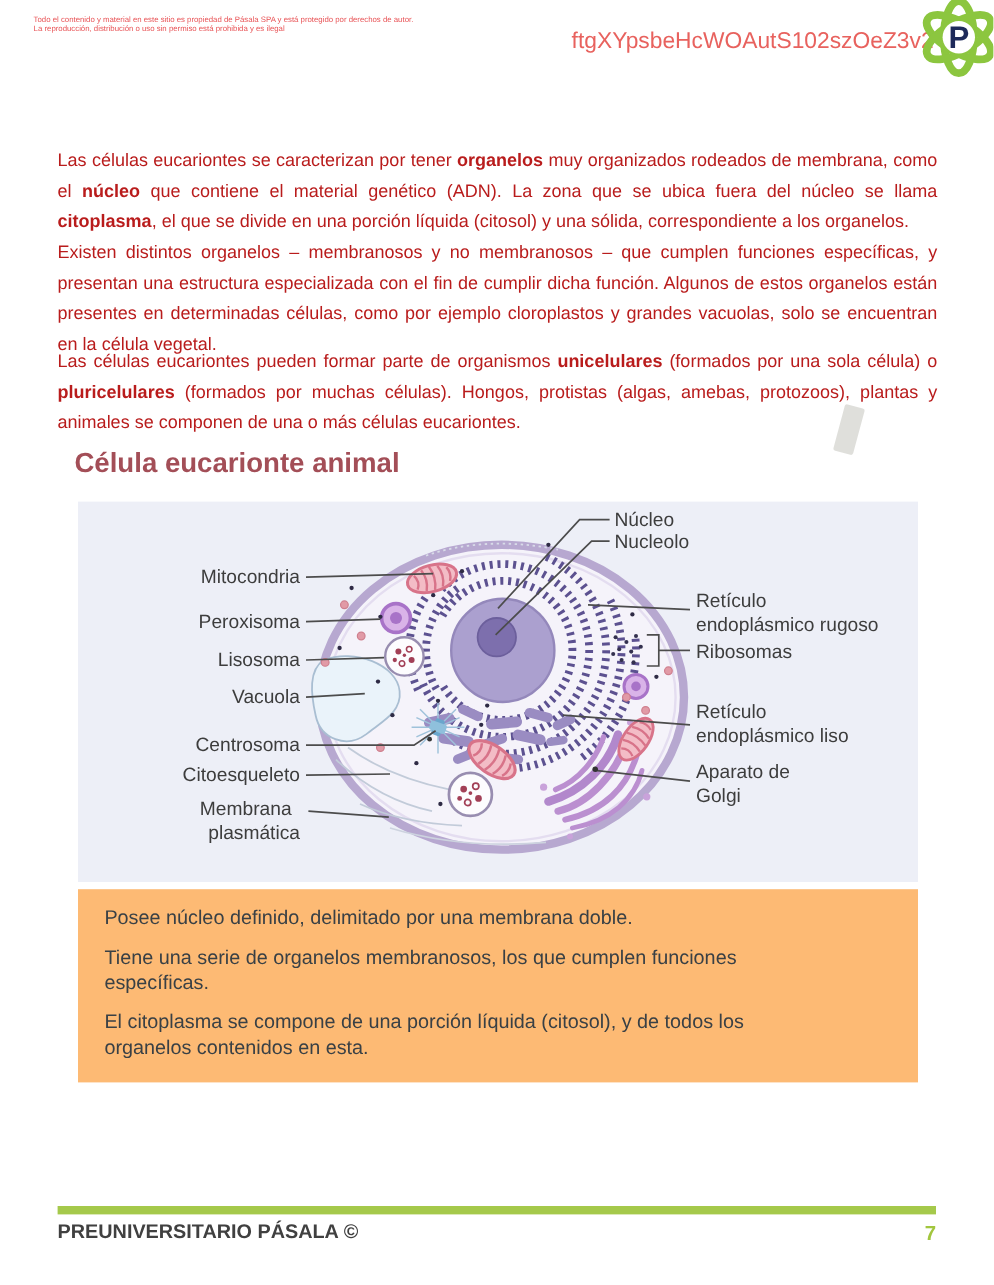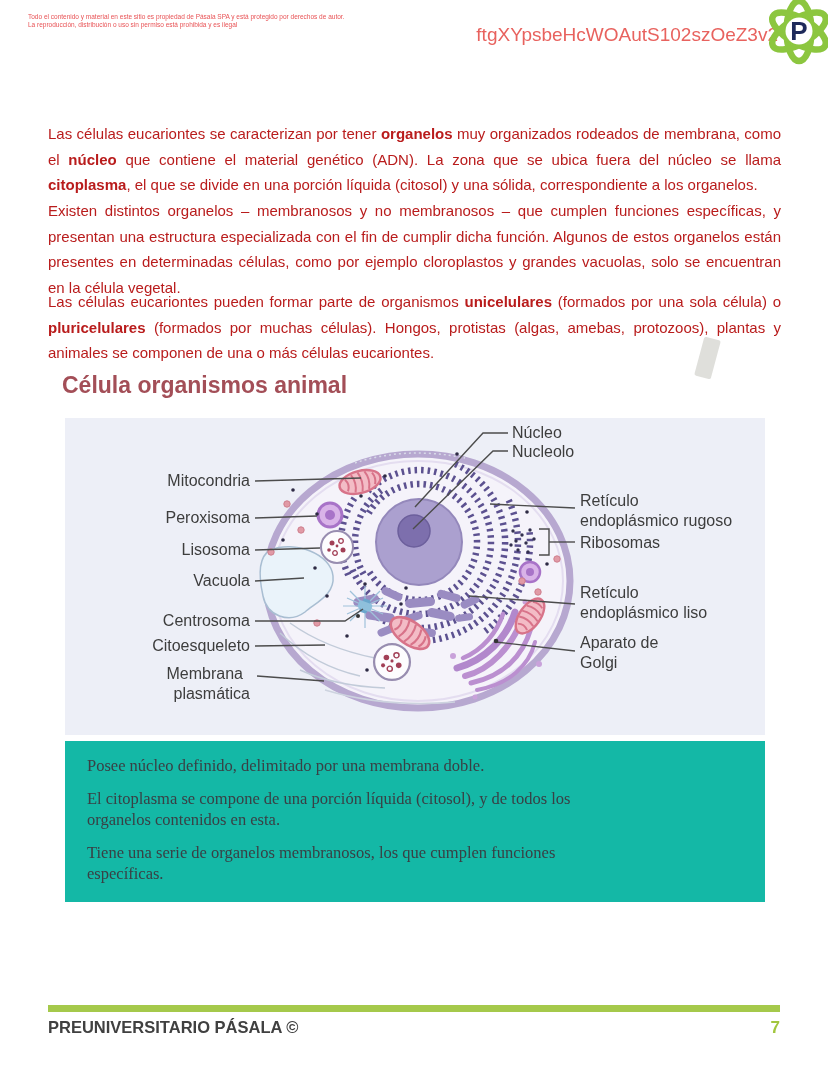--- a/index.html
+++ b/index.html
@@ -21,22 +21,22 @@
   .smudge{position:absolute;left:699px;top:338px;width:17px;height:40px;background:#d7d7d2;
           transform:rotate(15deg);border-radius:2px;opacity:.8;}
 
   
   .fig-title{position:absolute;left:62px;top:372px;font-size:23px;font-weight:600;color:#a34e57;}
   .diagram{position:absolute;left:65px;top:418px;width:700px;height:317px;background:#edeff7;}
   .diagram svg{display:block;font-family:"Liberation Sans",sans-serif;}
   .diagram text{font-size:16px;fill:#3d3d3d;}
 
   
-  .summary{position:absolute;left:65px;top:741px;width:700px;height:161px;background:#14b8a6;
-           box-sizing:border-box;padding:14px 40px 0 22px;font-family:Liberation Serif, serif;}
+  .summary{position:absolute;left:65px;top:741px;width:700px;height:161px;background:#fdba74;
+           box-sizing:border-box;padding:14px 40px 0 22px;}
   .summary p{margin:0 0 12px;font-size:16.5px;line-height:21px;color:#394045;white-space:pre-line;}
 
   
   .footer-bar{position:absolute;left:48px;top:1005px;width:732px;height:7px;background:#a5c94b;}
   .brand{position:absolute;left:48px;top:1018px;font-size:16.5px;font-weight:bold;color:#404040;}
   .pagenum{position:absolute;right:48px;top:1018px;font-size:17px;font-weight:bold;color:#a2c63e;}
 </style>
 </head>
 <body>
 
@@ -57,21 +57,21 @@
     </svg>
   </div>
 
 
   <p class="para" id="p1"><span>Las células eucariontes se caracterizan por tener </span><span style="font-weight: bold;">organelos</span><span> muy organizados rodeados de membrana, como el </span><span style="font-weight: bold;">núcleo</span><span> que contiene el material genético (ADN). La zona que se ubica fuera del núcleo se llama </span><span style="font-weight: bold;">citoplasma</span><span>, el que se divide en una porción líquida (citosol) y una sólida, correspondiente a los organelos.</span></p>
   <p class="para" id="p2"><span>Existen distintos organelos – membranosos y no membranosos – que cumplen funciones específicas, y presentan una estructura especializada con el fin de cumplir dicha función. Algunos de estos organelos están presentes en determinadas células, como por ejemplo cloroplastos y grandes vacuolas, solo se encuentran en la célula vegetal.</span></p>
   <p class="para" id="p3"><span>Las células eucariontes pueden formar parte de organismos </span><span style="font-weight: bold;">unicelulares</span><span> (formados por una sola célula) o </span><span style="font-weight: bold;">pluricelulares</span><span> (formados por muchas células). Hongos, protistas (algas, amebas, protozoos), plantas y animales se componen de una o más células eucariontes.</span></p>
 
   <div class="smudge"></div>
 
-  <div class="fig-title">Célula organismos animal</div>
+  <div class="fig-title">Célula eucarionte animal</div>
 
   <div class="diagram">
     <svg width="700" height="317" viewBox="0 0 700 317">
       <defs>
         <g id="mito">
           <ellipse rx="21" ry="11" fill="#f3bcc6" stroke="#d87389" stroke-width="2.5"></ellipse>
           <path d="M-14,-6 Q-10,0 -14,6 M-7,-9 Q-3,0 -7,9 M0,-10 Q4,0 0,10 M7,-9 Q11,0 7,9 M14,-6 Q17,0 14,6" fill="none" stroke="#d87389" stroke-width="2"></path>
         </g>
         <g id="lyso">
           <circle r="16" fill="#fdfcfe" stroke="#988db0" stroke-width="2"></circle>
@@ -248,23 +248,23 @@
         <text x="515" y="180">Retículo</text>
         <text x="515" y="200">endoplásmico liso</text>
         <text x="515" y="230">Aparato de</text>
         <text x="515" y="250">Golgi</text>
       </g>
     </svg>
   </div>
 
   <div class="summary">
     <p>Posee núcleo definido, delimitado por una membrana doble.</p>
+    <p>Tiene una serie de organelos membranosos, los que cumplen funciones
+específicas.</p>
     <p>El citoplasma se compone de una porción líquida (citosol), y de todos los
 organelos contenidos en esta.</p>
-    <p>Tiene una serie de organelos membranosos, los que cumplen funciones
-específicas.</p>
   </div>
 
   <div class="footer-bar"></div>
   <div class="brand">PREUNIVERSITARIO PÁSALA ©</div>
   <div class="pagenum">7</div>
 
 </div>
 
 </body></html>

